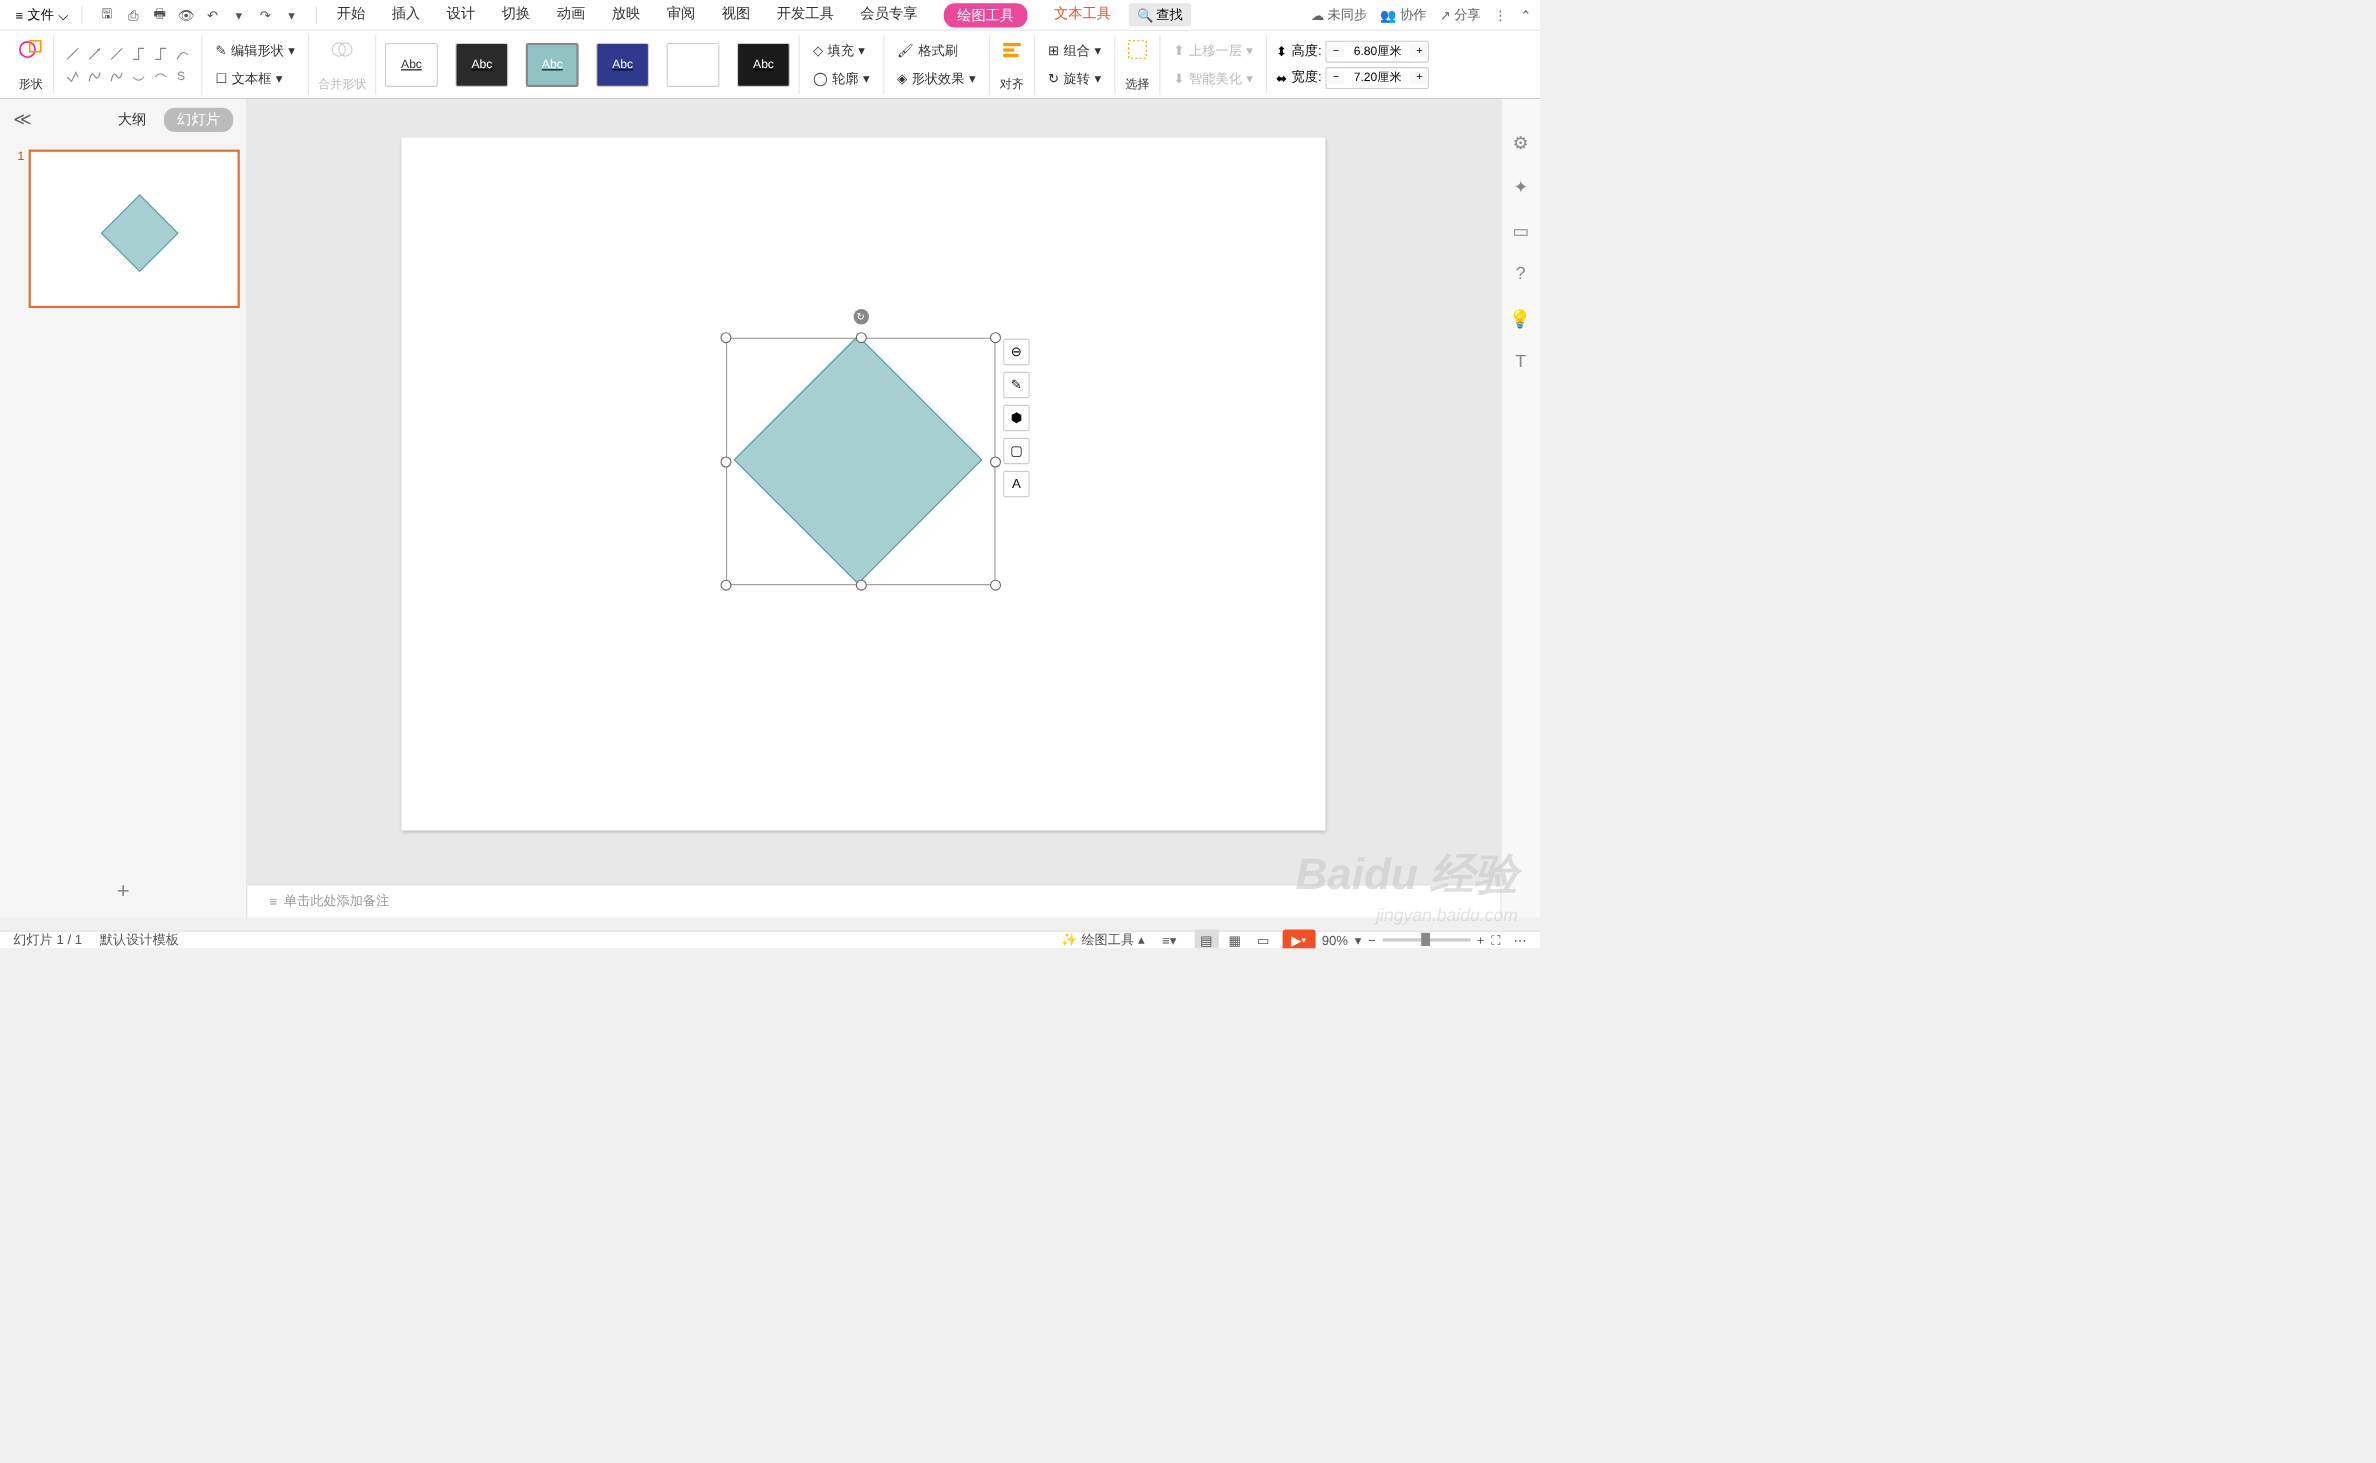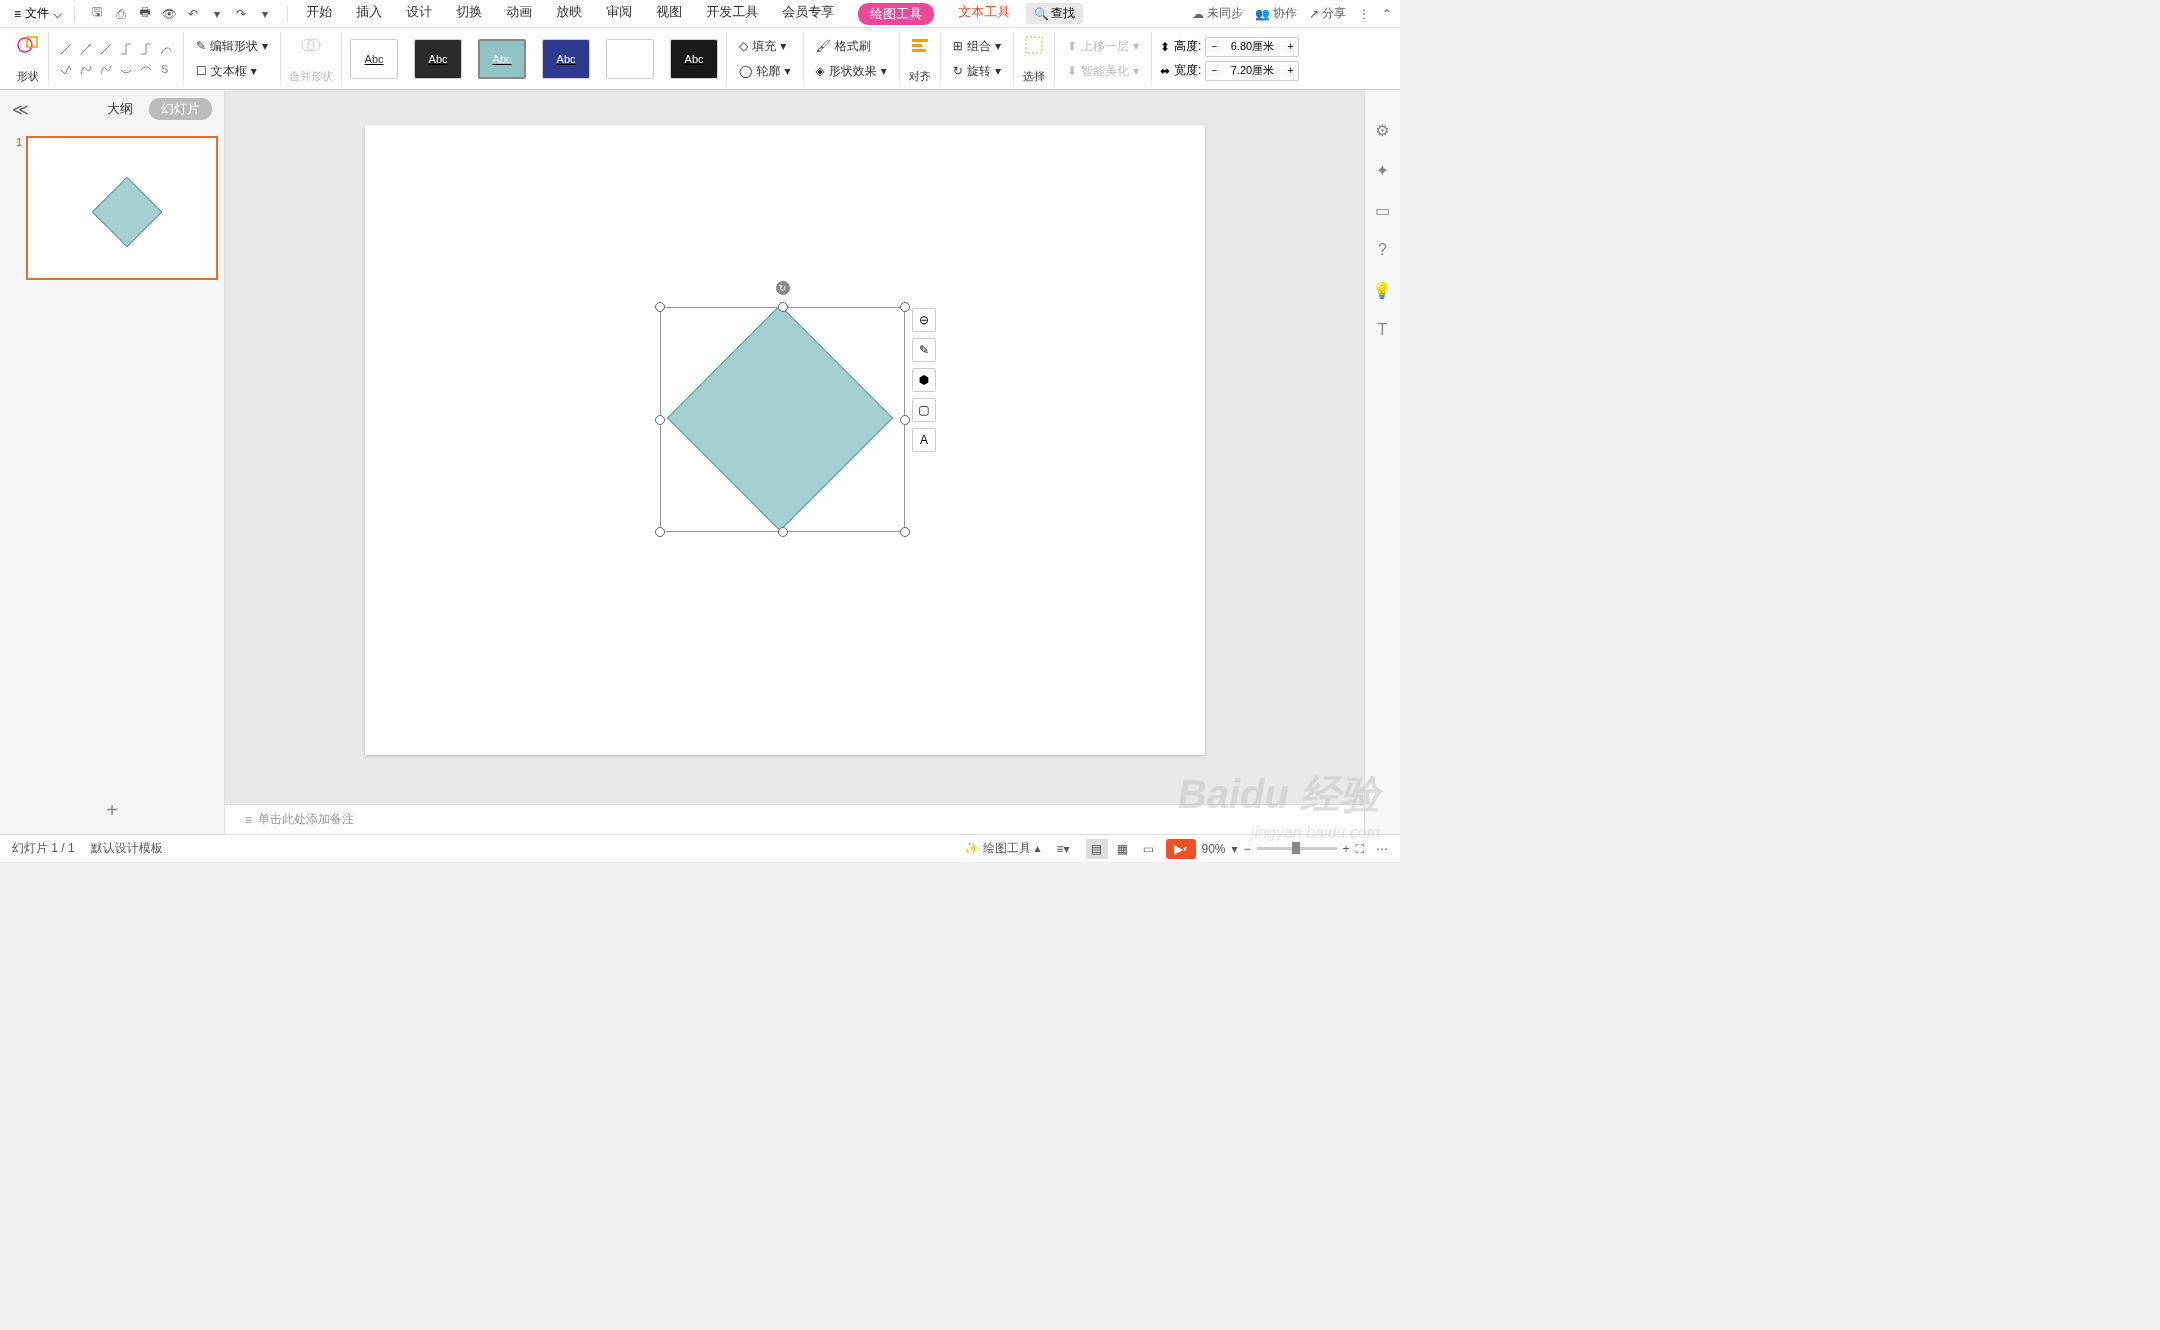--- a/index.html
+++ b/index.html
@@ -75,21 +75,21 @@
 .float-btn { width: 24px; height: 24px; background: #fff; border: 1px solid #ccc; border-radius: 2px; cursor: pointer; display: flex; align-items: center; justify-content: center; font-size: 12px; }
 
 
 .right-panel { width: 36px; background: #f8f8f8; border-left: 1px solid #ddd; display: flex; flex-direction: column; align-items: center; padding-top: 30px; gap: 20px; }
 .right-panel .panel-icon { width: 20px; height: 20px; cursor: pointer; color: #888; display: flex; align-items: center; justify-content: center; }
 
 
 .notes-area { height: 30px; background: #fff; border-top: 1px solid #ddd; display: flex; align-items: center; padding: 0 20px; font-size: 12px; color: #999; position: absolute; bottom: 28px; left: 225px; right: 36px; }
 
 
-.status-bar { position: absolute; bottom: 0; left: 0; right: 0; height: 28px; background: #fff; border-top: 1px solid #ddd; display: flex; align-items: center; padding: 0 12px; font-size: 12px; color: #555; }
+.status-bar { position: absolute; bottom: 0; left: 0; right: 0; height: 16px; background: #fff; border-top: 1px solid #ddd; display: flex; align-items: center; padding: 0 12px; font-size: 12px; color: #555; }
 .status-bar .spacer { flex: 1; }
 .status-item { margin-right: 16px; }
 .view-btns { display: flex; gap: 4px; }
 .view-btn { width: 22px; height: 20px; border: 1px solid transparent; cursor: pointer; display: flex; align-items: center; justify-content: center; }
 .view-btn.active { background: #ddd; }
 .play-btn { width: 30px; height: 20px; background: #f25022; border-radius: 3px; display: flex; align-items: center; justify-content: center; color: #fff; cursor: pointer; margin: 0 6px; }
 .zoom { display: flex; align-items: center; gap: 6px; }
 .zoom-slider { width: 80px; height: 3px; background: #ccc; position: relative; }
 .zoom-thumb { width: 8px; height: 12px; background: #888; position: absolute; left: 35px; top: -5px; }
 

